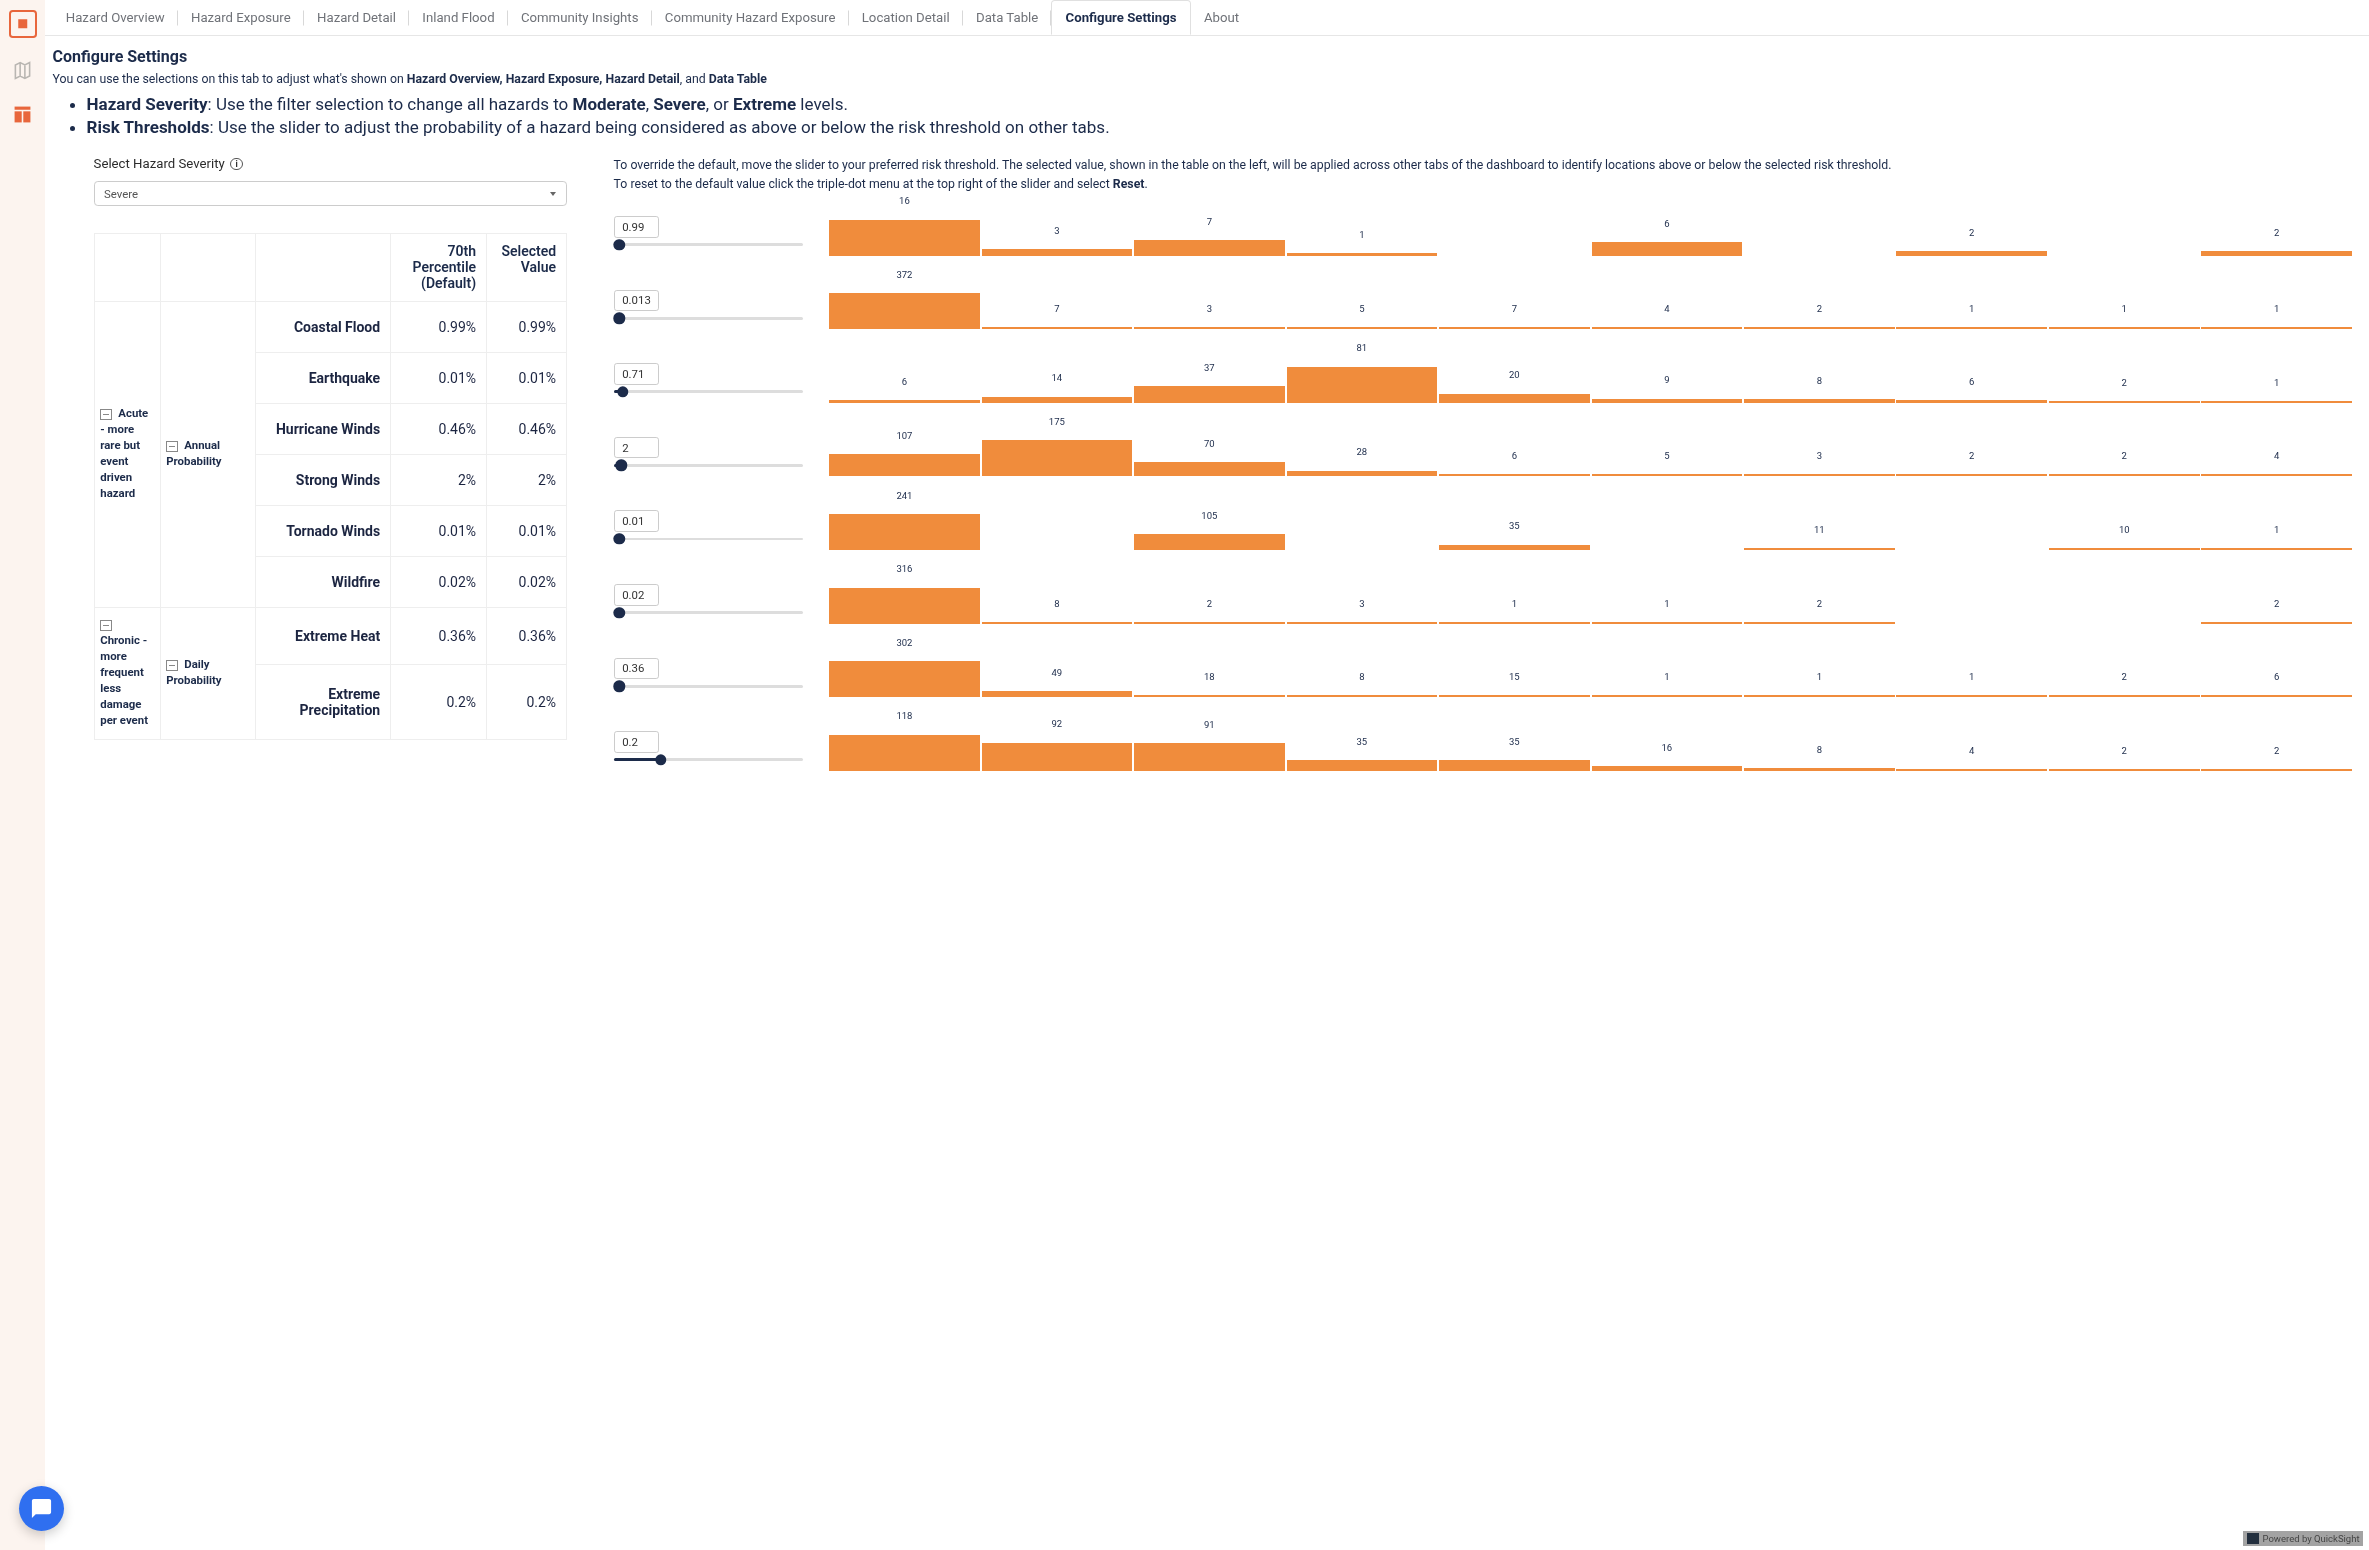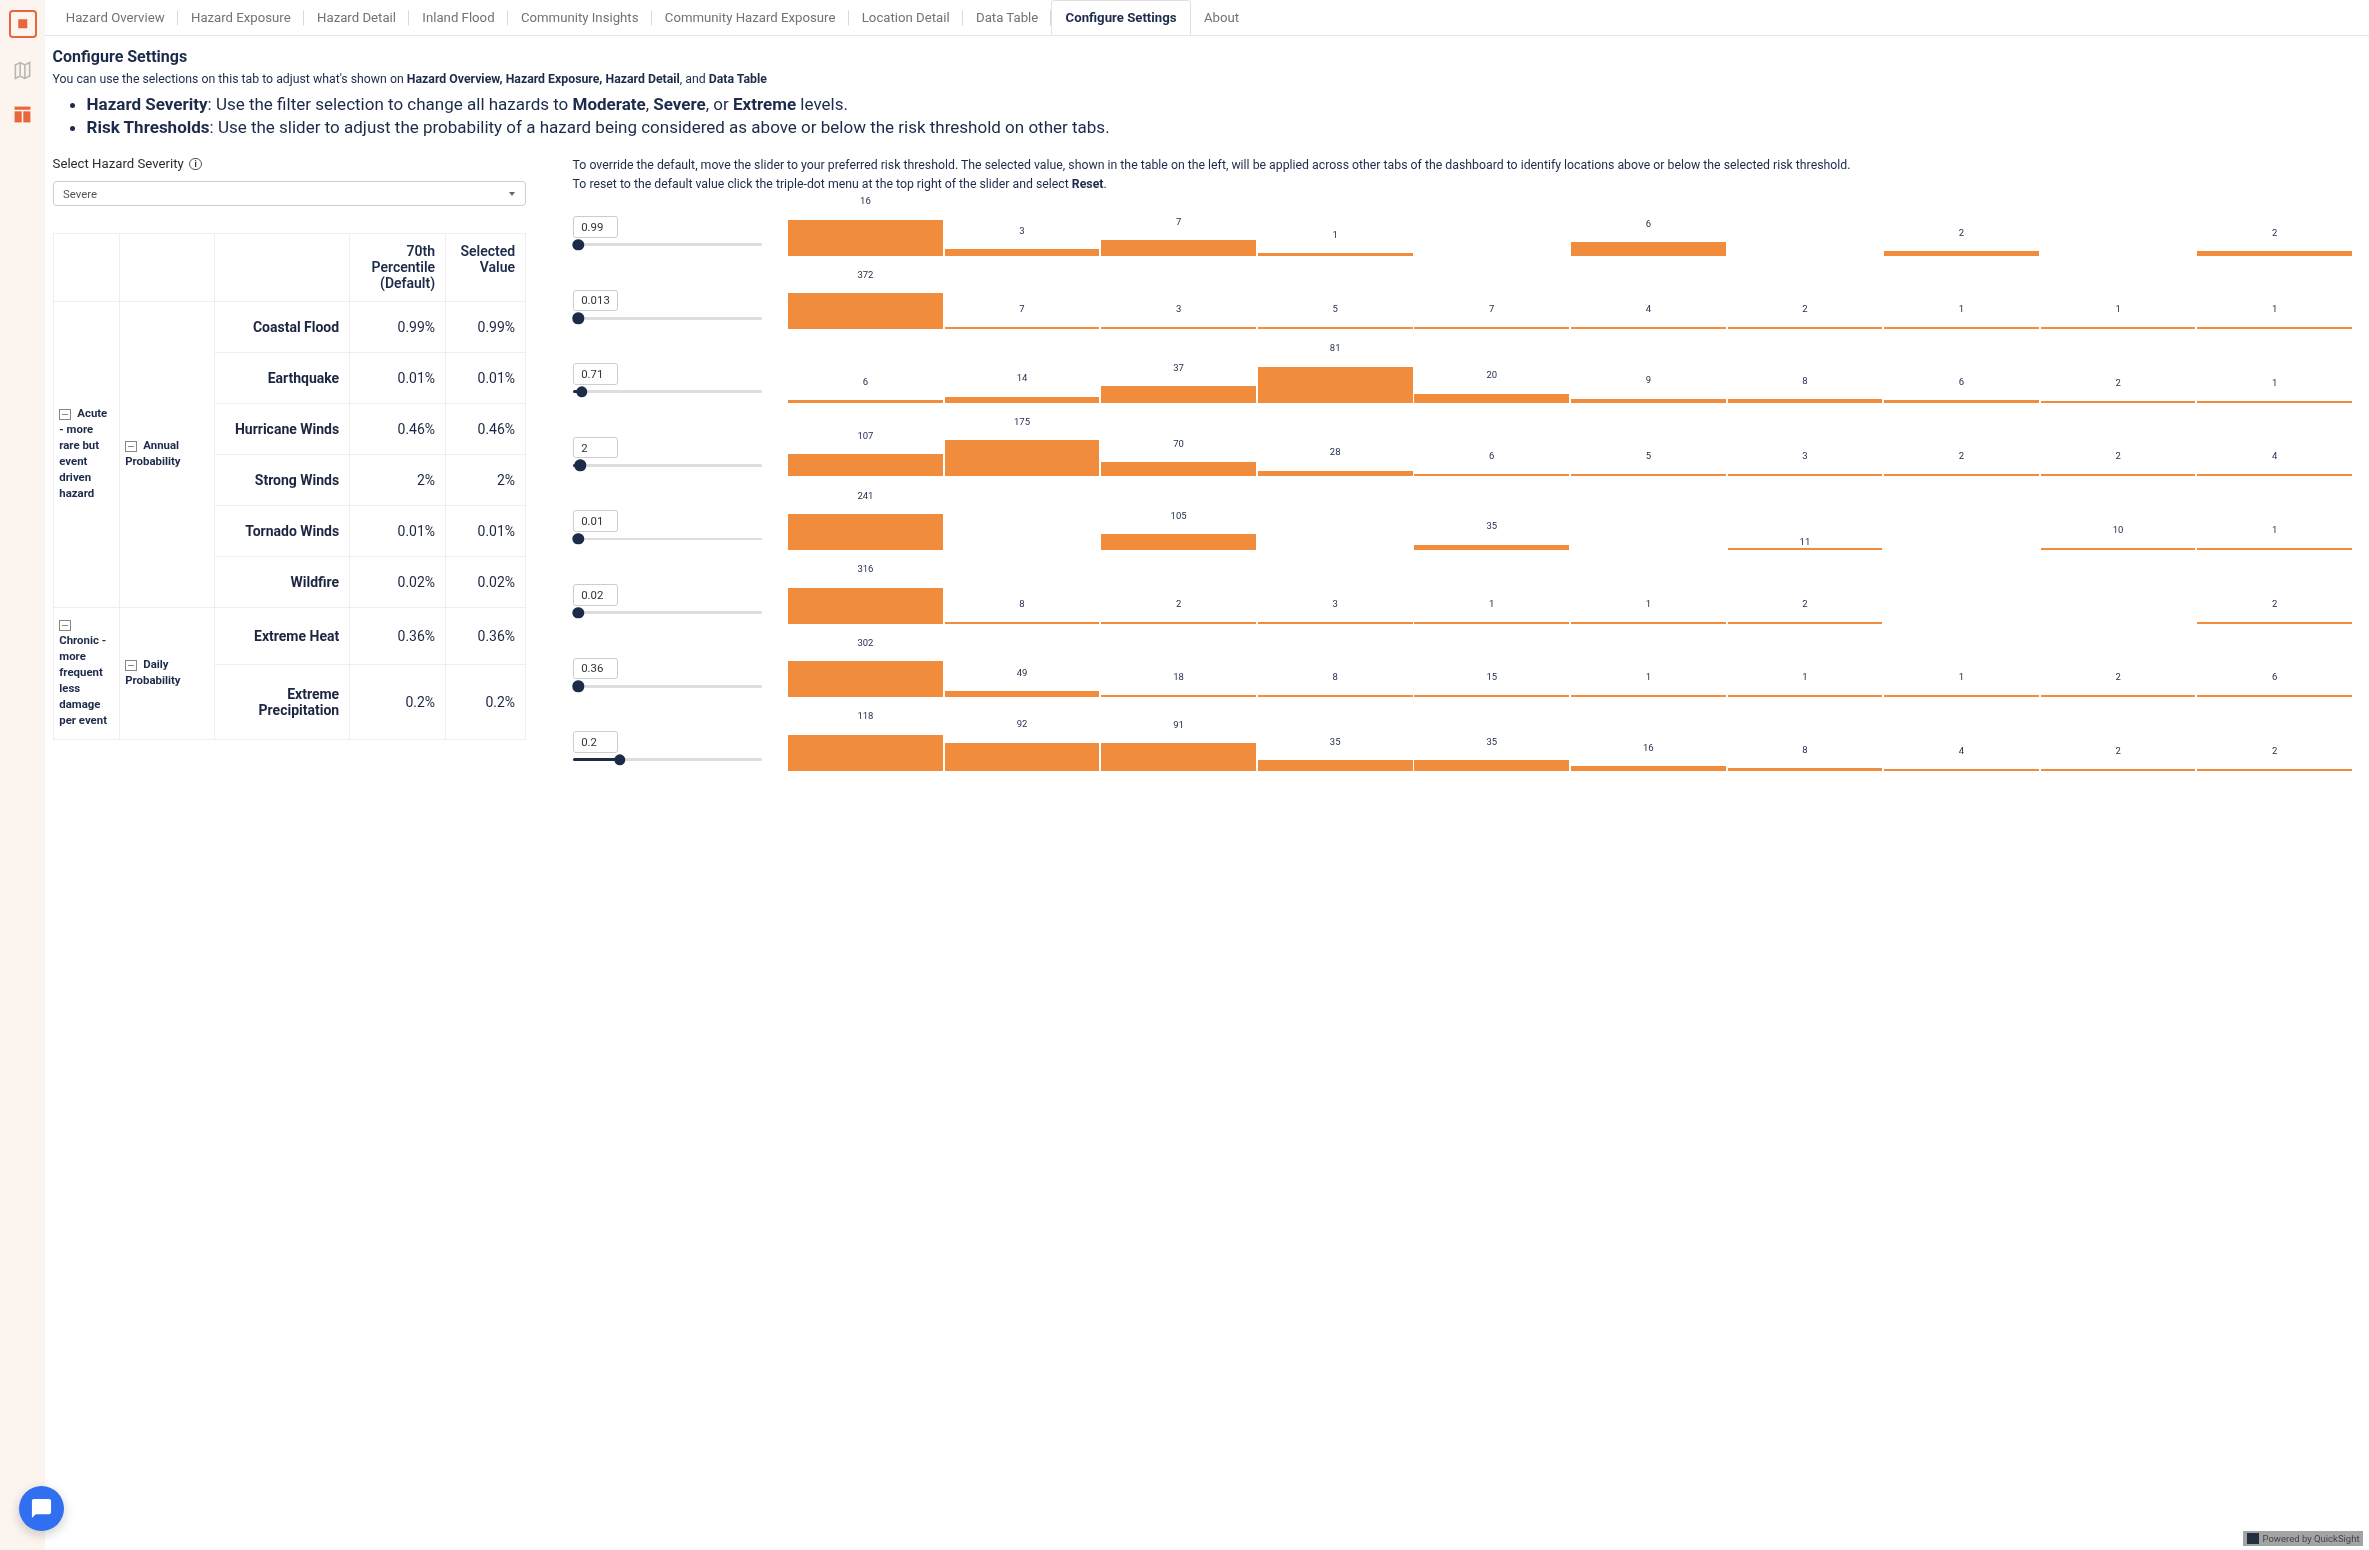--- a/index.html
+++ b/index.html
@@ -93,21 +93,21 @@
   color: #1c2b4a;
   font-weight: 700;
   font-size: 16px;
   margin-bottom: 5.7px;
 }
 .intro { color: #1c2b4a; margin-bottom: 7.6px; font-size: 12.3px; }
 .intro b { font-weight: 700; }
 ul.bullets { padding-left: 34px; margin-bottom: 19px; }
 ul.bullets li { margin-bottom: 3.8px; font-size: 17px; color: #1c2b4a; }
 ul.bullets b { font-weight: 700; }
-.cols { display: flex; gap: 47px; }
+.cols { display: flex; gap: 47px; margin-left: 41px; }
 .left-col { flex: 0 0 473px; }
 .right-col { flex: 1; }
 .section-label {
   font-size: 13.2px;
   color: #2c2c2c;
   margin-bottom: 9.5px;
   display: flex;
   align-items: center;
   gap: 5.7px;
 }
@@ -624,21 +624,21 @@
                     <div class="bar-label" style="top: 9px;">105</div>
                     <div class="bar" style="height: 15.7px;"></div>
                   </div>
                   <div class="bar-wrap"></div>
                   <div class="bar-wrap">
                     <div class="bar-label" style="top: 19.4px;">35</div>
                     <div class="bar" style="height: 5.2px;"></div>
                   </div>
                   <div class="bar-wrap"></div>
                   <div class="bar-wrap">
-                    <div class="bar-label" style="top: 35px;">11</div>
+                    <div class="bar-label" style="top: 23px;">11</div>
                     <div class="bar" style="height: 1.9px;"></div>
                   </div>
                   <div class="bar-wrap"></div>
                   <div class="bar-wrap">
                     <div class="bar-label" style="top: 23px;">10</div>
                     <div class="bar" style="height: 1.9px;"></div>
                   </div>
                   <div class="bar-wrap">
                     <div class="bar-label" style="top: 23px;">1</div>
                     <div class="bar" style="height: 1.9px;"></div>

